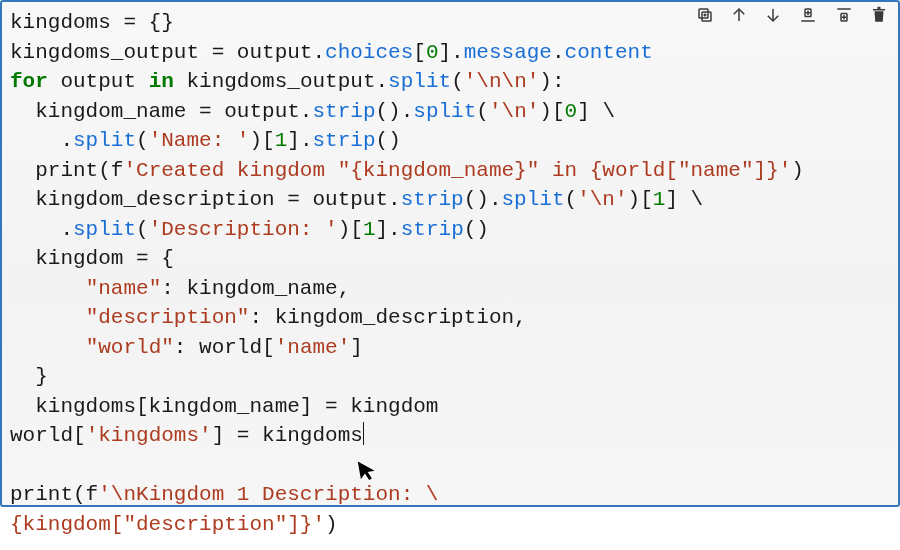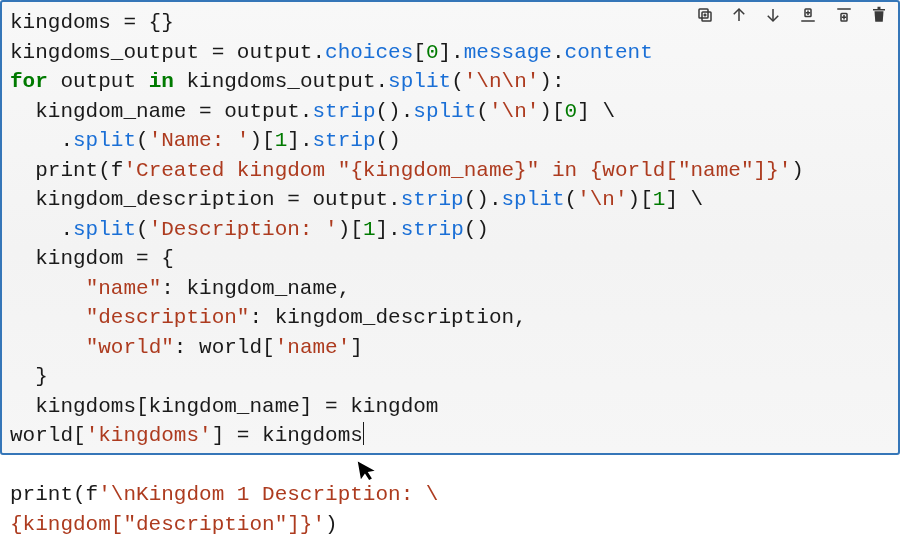--- a/index.html
+++ b/index.html
@@ -7,21 +7,21 @@
     padding: 0;
     width: 900px;
     height: 550px;
     overflow: hidden;
     background: #fff;
     font-family: "SFMono-Regular", Menlo, "Courier New", monospace;
   }
   .cell {
     box-sizing: border-box;
     width: 900px;
-    height: 455px;
+    height: 507px;
     border: 2px solid #3576b8;
     border-radius: 3px;
     background: linear-gradient(#f8f8f8,#f3f3f3 55%,#f6f6f6);
     position: relative;
   }
   .toolbar {
     position: absolute;
     top: 4px;
     right: 10px;
     display: flex;

